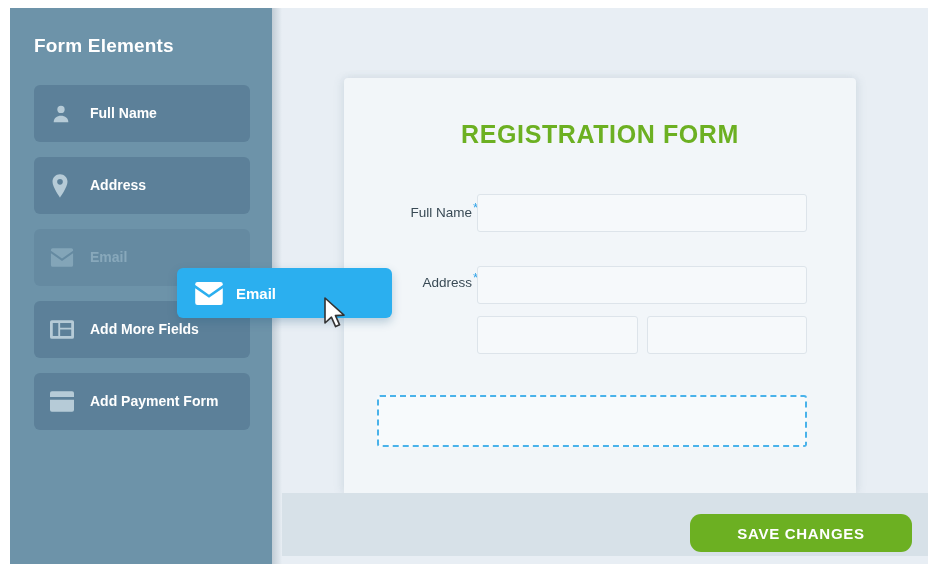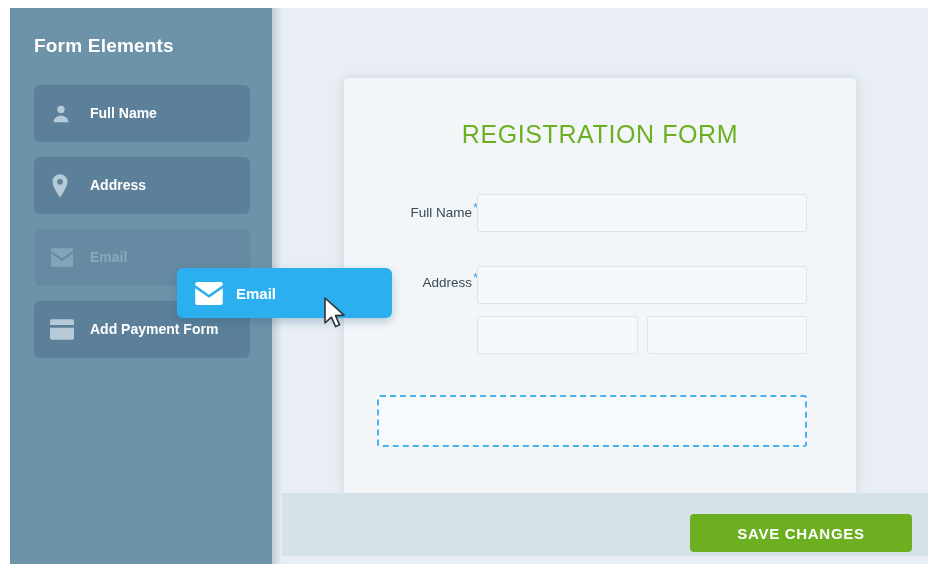--- a/index.html
+++ b/index.html
@@ -124,21 +124,21 @@
     box-shadow: -3px 0 9px rgba(90,120,140,0.10), 3px 0 9px rgba(90,120,140,0.10);
   }
 
   #form-title {
     position: absolute;
     left: 0;
     top: 42px;
     width: 512px;
     text-align: center;
     font-size: 25px;
-    font-weight: normal;
+    font-weight: bold;
     color: #6cb022;
     letter-spacing: 0.6px;
   }
 
   .field-row {
     position: absolute;
     left: 0;
     width: 512px;
   }
   .field-label {
@@ -186,21 +186,21 @@
     background: #d7e1e8;
   }
   #save-btn {
     position: absolute;
     left: 408px;
     top: 21px;
     width: 222px;
     height: 38px;
     background: #6cb022;
     border: none;
-    border-radius: 4px;
+    border-radius: 11px;
     color: #ffffff;
     font-family: "Liberation Sans", sans-serif;
     font-size: 15px;
     font-weight: bold;
     letter-spacing: 0.7px;
     cursor: pointer;
   }
 
   
   #drag-chip {
@@ -272,20 +272,28 @@
         <div class="nav-item ghost">
           <span class="nav-icon">
             <svg width="24" height="19" viewBox="0 0 26 20">
                 <path d="M1 2.6 13 11 25 2.6V2a2 2 0 0 0-2-2H3a2 2 0 0 0-2 2zM25 5.4 13 13.7 1 5.4V18a2 2 0 0 0 2 2h20a2 2 0 0 0 2-2z"></path>
               </svg>
           </span>
           <span class="nav-label">Email</span>
         </div>
 
 
+        <div class="nav-item">
+          <span class="nav-icon">
+            <svg width="24" height="19" viewBox="0 0 26 20">
+                <path d="M2 0h22a2 2 0 0 1 2 2v16a2 2 0 0 1-2 2H2a2 2 0 0 1-2-2V2a2 2 0 0 1 2-2zm1 3v14h6V3zm8 0v5h12V3zm0 7v7h12v-7z"></path>
+              </svg>
+          </span>
+          <span class="nav-label">Add More Fields</span>
+        </div>
 
 
         <div class="nav-item">
           <span class="nav-icon">
             <svg width="24" height="21" viewBox="0 0 26 22">
                 <path d="M2 0h22a2 2 0 0 1 2 2v4H0V2a2 2 0 0 1 2-2z"></path>
                 <path d="M0 9h26v11a2 2 0 0 1-2 2H2a2 2 0 0 1-2-2z"></path>
               </svg>
           </span>
           <span class="nav-label">Add Payment Form</span>

